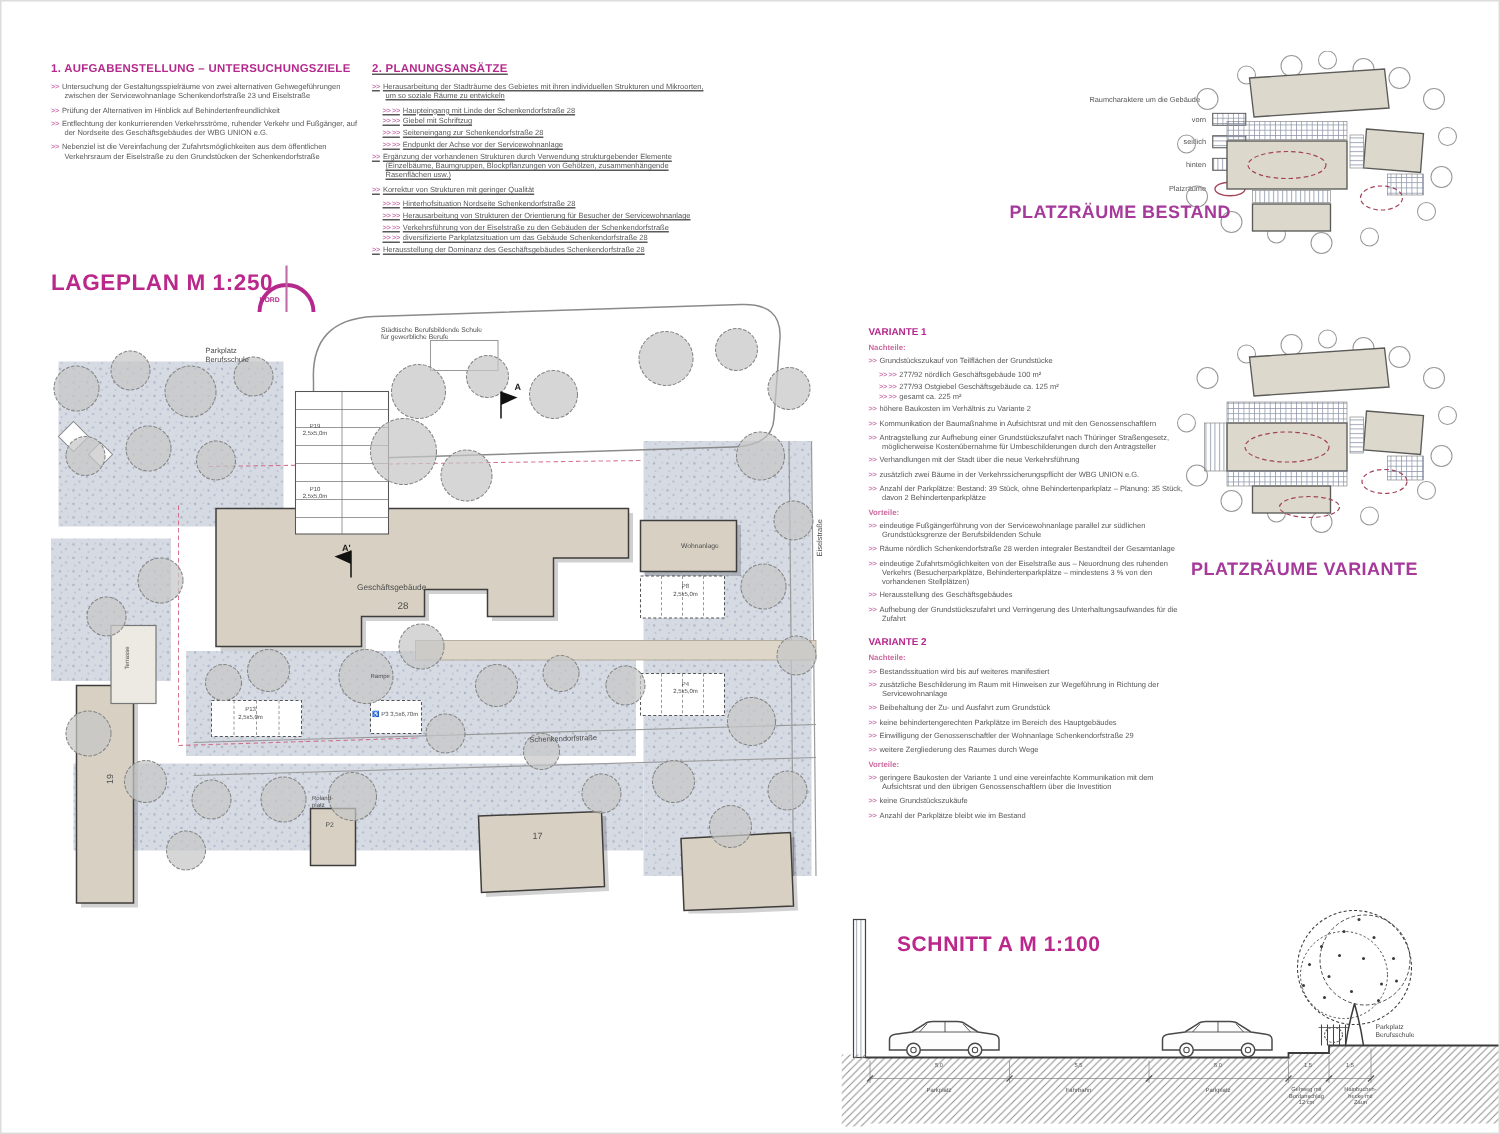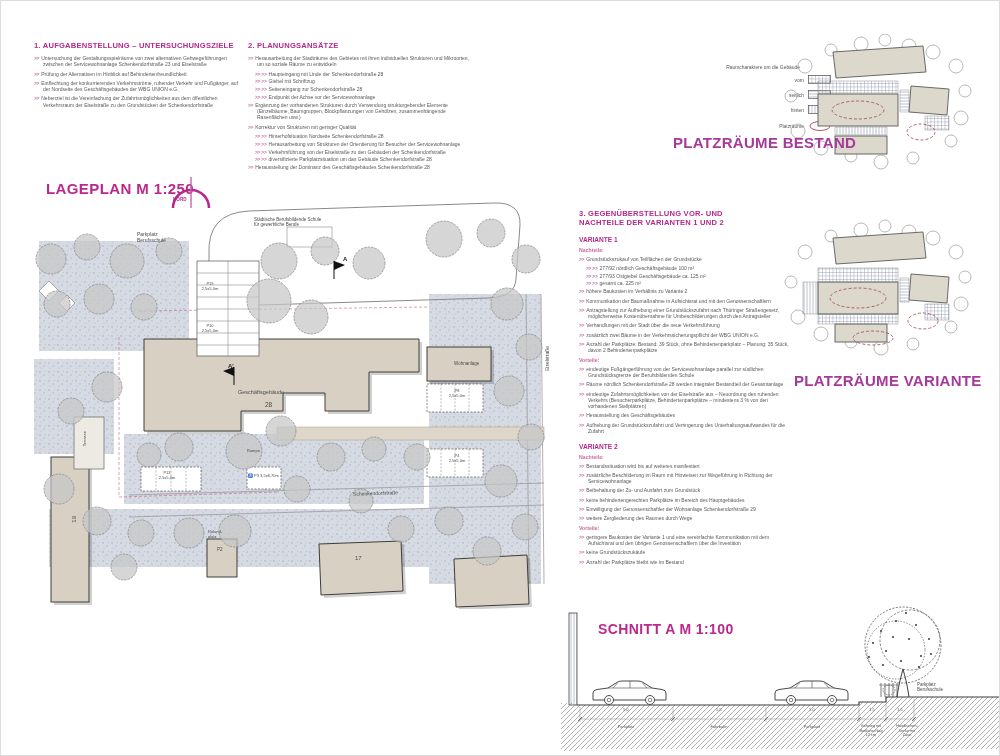--- a/index.html
+++ b/index.html
@@ -11,21 +11,21 @@
   .col{position:absolute;}
   .h-section{color:#b5298c;font-weight:bold;font-size:7.6px;letter-spacing:.2px;margin:0 0 5px 0;}
   .li{font-size:5px;line-height:1.25;margin-bottom:3px;padding-left:9px;text-indent:-9px;}
   .li .m{color:#c772aa;font-weight:bold;margin-right:2px;letter-spacing:-.3px;}
   .li.l2{margin-left:7px;margin-bottom:1.6px;}
   .variante{color:#b5298c;font-weight:bold;font-size:6.6px;margin:9px 0 4px 0;}
   .sublabel{color:#cd6b9f;font-weight:bold;font-size:5.2px;margin:4px 0 2.5px 0;}
   
   .big-title{position:absolute;color:#bb288c;font-weight:bold;}
   .t-lageplan{font-size:15px;letter-spacing:.4px;}
-  .t-diagram{font-size:15px;color:#a63a9b;letter-spacing:.3px;}
+  .t-diagram{font-size:12px;color:#a63a9b;letter-spacing:.3px;}
   .t-schnitt{font-size:14px;letter-spacing:.4px;}
   
   .legend{position:absolute;left:655px;top:64px;width:176px;font-size:4.9px;color:#555;}
   .legend .ltitle{text-align:right;padding-right:32px;margin-bottom:5px;}
   .lrow{display:flex;justify-content:flex-end;align-items:center;gap:4px;margin-bottom:5px;}
   .lrow .llabel{text-align:right;}
   
   .plabel{position:absolute;font-size:5px;color:#4c4c4c;line-height:1.2;}
   .pre{white-space:pre-line;}
   .ctr{text-align:center;}
@@ -69,21 +69,21 @@
   </svg>
 
   <div class="col" style="left:33px;top:40px;width:206px;">
     <div class="h-section">1. AUFGABENSTELLUNG – UNTERSUCHUNGSZIELE</div>
     <div class="li"><span class="m">&gt;&gt;</span><span>Untersuchung der Gestaltungsspielräume von zwei alternativen Gehwegeführungen zwischen der Servicewohnanlage Schenkendorfstraße 23 und Eiselstraße</span></div>
     <div class="li"><span class="m">&gt;&gt;</span><span>Prüfung der Alternativen im Hinblick auf Behindertenfreundlichkeit</span></div>
     <div class="li"><span class="m">&gt;&gt;</span><span>Entflechtung der konkurrierenden Verkehrsströme, ruhender Verkehr und Fußgänger, auf der Nordseite des Geschäftsgebäudes der WBG UNION e.G.</span></div>
     <div class="li"><span class="m">&gt;&gt;</span><span>Nebenziel ist die Vereinfachung der Zufahrtsmöglichkeiten aus dem öffentlichen Verkehrsraum der Eiselstraße zu den Grundstücken der Schenkendorfstraße</span></div>
   </div>
 
-  <div class="col" style="left:247px;top:40px;width:228px;">
+  <div class="col" style="left:247px;top:40px;width:228px;text-decoration:underline;">
     <div class="h-section">2. PLANUNGSANSÄTZE</div>
     <div class="li"><span class="m">&gt;&gt;</span><span>Herausarbeitung der Stadträume des Gebietes mit ihren individuellen Strukturen und Mikroorten, um so soziale Räume zu entwickeln</span></div>
     <div class="li l2"><span class="m">&gt;&gt; &gt;&gt;</span><span>Haupteingang mit Linde der Schenkendorfstraße 28</span></div>
     <div class="li l2"><span class="m">&gt;&gt; &gt;&gt;</span><span>Giebel mit Schriftzug</span></div>
     <div class="li l2"><span class="m">&gt;&gt; &gt;&gt;</span><span>Seiteneingang zur Schenkendorfstraße 28</span></div>
     <div class="li l2"><span class="m">&gt;&gt; &gt;&gt;</span><span>Endpunkt der Achse vor der Servicewohnanlage</span></div>
     <div class="li"><span class="m">&gt;&gt;</span><span>Ergänzung der vorhandenen Strukturen durch Verwendung strukturgebender Elemente (Einzelbäume, Baumgruppen, Blockpflanzungen von Gehölzen, zusammenhängende Rasenflächen usw.)</span></div>
     <div class="li"><span class="m">&gt;&gt;</span><span>Korrektur von Strukturen mit geringer Qualität</span></div>
     <div class="li l2"><span class="m">&gt;&gt; &gt;&gt;</span><span>Hinterhofsituation Nordseite Schenkendorfstraße 28</span></div>
     <div class="li l2"><span class="m">&gt;&gt; &gt;&gt;</span><span>Herausarbeitung von Strukturen der Orientierung für Besucher der Servicewohnanlage</span></div>
@@ -191,21 +191,21 @@
       <rect x="152" y="88" width="24" height="16" fill="url(#pGrid)"></rect>
     </g>
     <g fill="none" stroke="#a04458" stroke-width="0.8" stroke-dasharray="3 2">
       <ellipse cx="85" cy="82" rx="28" ry="10"></ellipse>
       <ellipse cx="150" cy="105" rx="15" ry="8"></ellipse>
       <ellipse cx="100" cy="122" rx="20" ry="7"></ellipse>
     </g>
   </svg>
   <div class="big-title t-diagram" style="left:793px;top:371px;">PLATZRÄUME VARIANTE</div>
 
-  <div class="big-title t-lageplan" style="left:33px;top:179px;margin-left:12px;">LAGEPLAN  M 1:250</div>
+  <div class="big-title t-lageplan" style="left:33px;top:179px;">LAGEPLAN  M 1:250</div>
   <svg class="abs" style="left:167px;top:175px;" width="46" height="36" viewBox="0 0 46 36">
     <path d="M5,32 A18,18 0 1 1 41,32" fill="none" stroke="#b5298c" stroke-width="2.6"></path>
     <line x1="23" y1="1" x2="23" y2="32" stroke="#c06aa8" stroke-width="1.4"></line>
   </svg>
   <div class="nord" style="left:172px;top:196px;">NORD</div>
 
   <svg class="abs" style="left:28px;top:198px;" width="520" height="410" viewBox="0 0 520 410">
 
     <g stroke="none">
       <rect x="10" y="42" width="150" height="110" fill="url(#pStipple)"></rect>
@@ -364,21 +364,20 @@
   <div class="plabel" style="left:354px;top:554px;font-size:6px;">17</div>
   <div class="plabel vert" style="left:70px;top:515px;font-size:6px;">19</div>
   <div class="plabel vert small4" style="left:82px;top:430px;">Terrasse</div>
   <div class="plabel small4" style="left:246px;top:448px;">Rampe</div>
   <div class="plabel" style="left:352px;top:489px;transform:rotate(-2deg);">Schenkendorfstraße</div>
   <div class="plabel vert" style="left:543px;top:345px;">Eiselstraße</div>
   <div class="marker" style="left:342px;top:255px;">A</div>
   <div class="marker" style="left:227px;top:362px;">A'</div>
 
   <div class="col" style="left:578px;top:208px;width:212px;">
-    <div class="h-section" style="width:190px;">3. GEGENÜBERSTELLUNG VOR- UND NACHTEILE DER VARIANTEN 1 UND 2</div>
     <div class="variante">VARIANTE 1</div>
     <div class="sublabel">Nachteile:</div>
     <div class="li"><span class="m">&gt;&gt;</span><span>Grundstückszukauf von Teilflächen der Grundstücke</span></div>
     <div class="li l2"><span class="m">&gt;&gt; &gt;&gt;</span><span>277/92 nördlich Geschäftsgebäude  100 m²</span></div>
     <div class="li l2"><span class="m">&gt;&gt; &gt;&gt;</span><span>277/93 Ostgiebel Geschäftsgebäude  ca. 125 m²</span></div>
     <div class="li l2"><span class="m">&gt;&gt; &gt;&gt;</span><span>gesamt ca. 225 m²</span></div>
     <div class="li"><span class="m">&gt;&gt;</span><span>höhere Baukosten im Verhältnis zu Variante 2</span></div>
     <div class="li"><span class="m">&gt;&gt;</span><span>Kommunikation der Baumaßnahme in Aufsichtsrat und mit den Genossenschaftlern</span></div>
     <div class="li"><span class="m">&gt;&gt;</span><span>Antragstellung zur Aufhebung einer Grundstückszufahrt nach Thüringer Straßengesetz, möglicherweise Kostenübernahme für Umbeschilderungen durch den Antragsteller</span></div>
     <div class="li"><span class="m">&gt;&gt;</span><span>Verhandlungen mit der Stadt über die neue Verkehrsführung</span></div>

